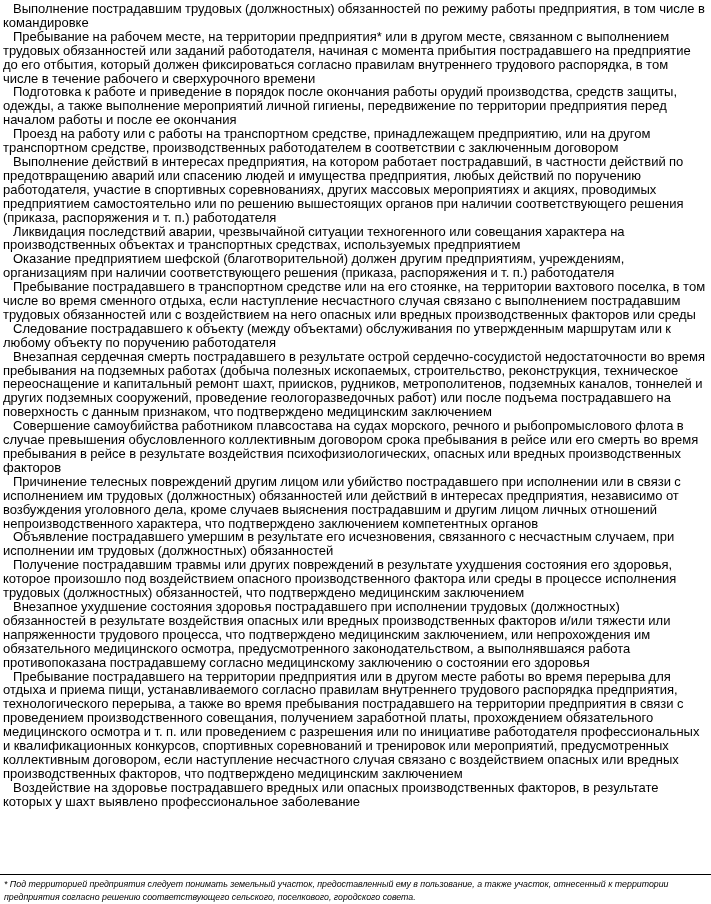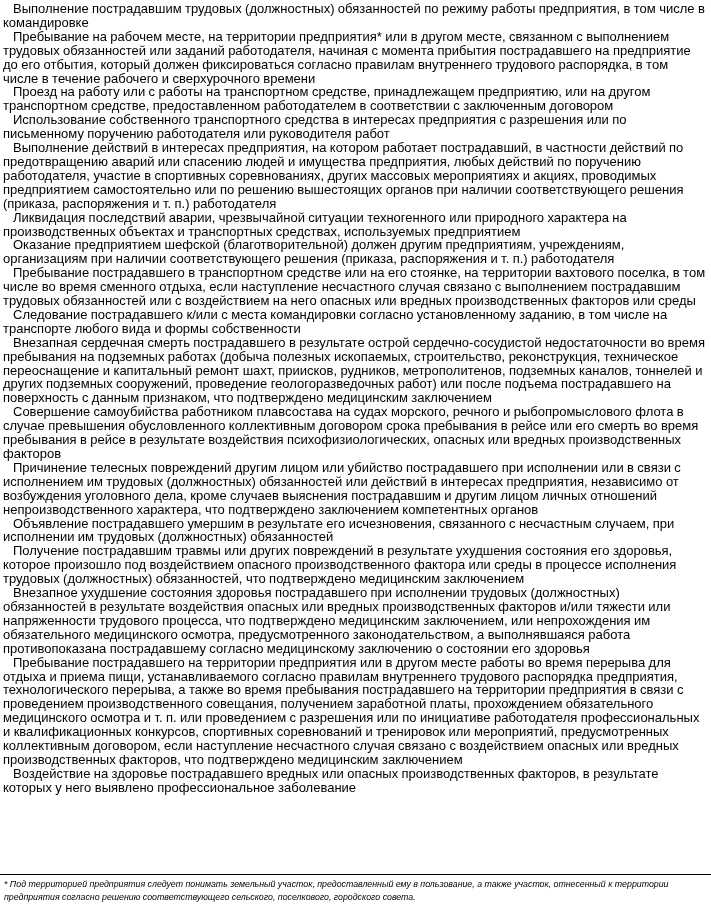--- a/index.html
+++ b/index.html
@@ -51,33 +51,33 @@
     color: #000000;
   }
 </style>
 </head>
 <body>
 
 <div class="page">
   <div class="content">
     <p>Выполнение пострадавшим трудовых (должностных) обязанностей по режиму работы предприятия, в том числе в командировке</p>
     <p>Пребывание на рабочем месте, на территории предприятия* или в другом месте, связанном с выполнением трудовых обязанностей или заданий работодателя, начиная с момента прибытия пострадавшего на предприятие до его отбытия, который должен фиксироваться согласно правилам внутреннего трудового распорядка, в том числе в течение рабочего и сверхурочного времени</p>
-    <p>Проезд на работу или с работы на транспортном средстве, принадлежащем предприятию, или на другом транспортном средстве, предоставленном работодателем в соответствии с заключенным договором</p>
-    <p>Использование собственного транспортного средства в интересах предприятия с разрешения или по письменному поручению работодателя или руководителя работ</p>
+    <p>Подготовка к работе и приведение в порядок после окончания работы орудий производства, средств защиты, одежды, а также выполнение мероприятий личной гигиены, передвижение по территории предприятия перед началом работы и после ее окончания</p>
+    <p>Проезд на работу или с работы на транспортном средстве, принадлежащем предприятию, или на другом транспортном средстве, производственных работодателем в соответствии с заключенным договором</p>
     <p>Выполнение действий в интересах предприятия, на котором работает пострадавший, в частности действий по предотвращению аварий или спасению людей и имущества предприятия, любых действий по поручению работодателя, участие в спортивных соревнованиях, других массовых мероприятиях и акциях, проводимых предприятием самостоятельно или по решению вышестоящих органов при наличии соответствующего решения (приказа, распоряжения и т. п.) работодателя</p>
-    <p>Ликвидация последствий аварии, чрезвычайной ситуации техногенного или природного характера на производственных объектах и транспортных средствах, используемых предприятием</p>
+    <p>Ликвидация последствий аварии, чрезвычайной ситуации техногенного или совещания характера на производственных объектах и транспортных средствах, используемых предприятием</p>
     <p>Оказание предприятием шефской (благотворительной) должен другим предприятиям, учреждениям, организациям при наличии соответствующего решения (приказа, распоряжения и т. п.) работодателя</p>
     <p>Пребывание пострадавшего в транспортном средстве или на его стоянке, на территории вахтового поселка, в том числе во время сменного отдыха, если наступление несчастного случая связано с выполнением пострадавшим трудовых обязанностей или с воздействием на него опасных или вредных производственных факторов или среды</p>
-    <p>Следование пострадавшего к/или с места командировки согласно установленному заданию, в том числе на транспорте любого вида и формы собственности</p>
+    <p>Следование пострадавшего к объекту (между объектами) обслуживания по утвержденным маршрутам или к любому объекту по поручению работодателя</p>
     <p>Внезапная сердечная смерть пострадавшего в результате острой сердечно-сосудистой недостаточности во время пребывания на подземных работах (добыча полезных ископаемых, строительство, реконструкция, техническое переоснащение и капитальный ремонт шахт, приисков, рудников, метрополитенов, подземных каналов, тоннелей и других подземных сооружений, проведение геологоразведочных работ) или после подъема пострадавшего на поверхность с данным признаком, что подтверждено медицинским заключением</p>
     <p>Совершение самоубийства работником плавсостава на судах морского, речного и рыбопромыслового флота в случае превышения обусловленного коллективным договором срока пребывания в рейсе или его смерть во время пребывания в рейсе в результате воздействия психофизиологических, опасных или вредных производственных факторов</p>
     <p>Причинение телесных повреждений другим лицом или убийство пострадавшего при исполнении или в связи с исполнением им трудовых (должностных) обязанностей или действий в интересах предприятия, независимо от возбуждения уголовного дела, кроме случаев выяснения пострадавшим и другим лицом личных отношений непроизводственного характера, что подтверждено заключением компетентных органов</p>
     <p>Объявление пострадавшего умершим в результате его исчезновения, связанного с несчастным случаем, при исполнении им трудовых (должностных) обязанностей</p>
     <p>Получение пострадавшим травмы или других повреждений в результате ухудшения состояния его здоровья, которое произошло под воздействием опасного производственного фактора или среды в процессе исполнения трудовых (должностных) обязанностей, что подтверждено медицинским заключением</p>
     <p>Внезапное ухудшение состояния здоровья пострадавшего при исполнении трудовых (должностных) обязанностей в результате воздействия опасных или вредных производственных факторов и/или тяжести или напряженности трудового процесса, что подтверждено медицинским заключением, или непрохождения им обязательного медицинского осмотра, предусмотренного законодательством, а выполнявшаяся работа противопоказана пострадавшему согласно медицинскому заключению о состоянии его здоровья</p>
     <p>Пребывание пострадавшего на территории предприятия или в другом месте работы во время перерыва для отдыха и приема пищи, устанавливаемого согласно правилам внутреннего трудового распорядка предприятия, технологического перерыва, а также во время пребывания пострадавшего на территории предприятия в связи с проведением производственного совещания, получением заработной платы, прохождением обязательного медицинского осмотра и т. п. или проведением с разрешения или по инициативе работодателя профессиональных и квалификационных конкурсов, спортивных соревнований и тренировок или мероприятий, предусмотренных коллективным договором, если наступление несчастного случая связано с воздействием опасных или вредных производственных факторов, что подтверждено медицинским заключением</p>
-    <p>Воздействие на здоровье пострадавшего вредных или опасных производственных факторов, в результате которых у него выявлено профессиональное заболевание</p>
+    <p>Воздействие на здоровье пострадавшего вредных или опасных производственных факторов, в результате которых у шахт выявлено профессиональное заболевание</p>
   </div>
   <div class="footnote-block">
     <hr class="footnote-separator">
     <div class="footnote">* Под территорией предприятия следует понимать земельный участок, предоставленный ему в пользование, а также участок, отнесенный к территории предприятия согласно решению соответствующего сельского, поселкового, городского совета.</div>
   </div>
 </div>
 
 </body></html>

